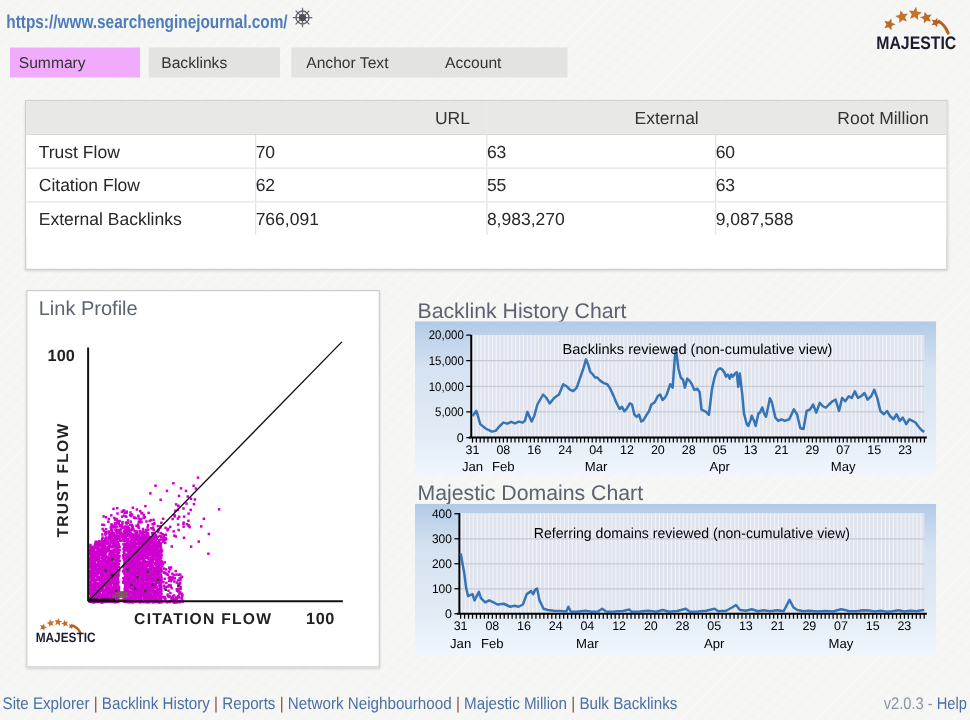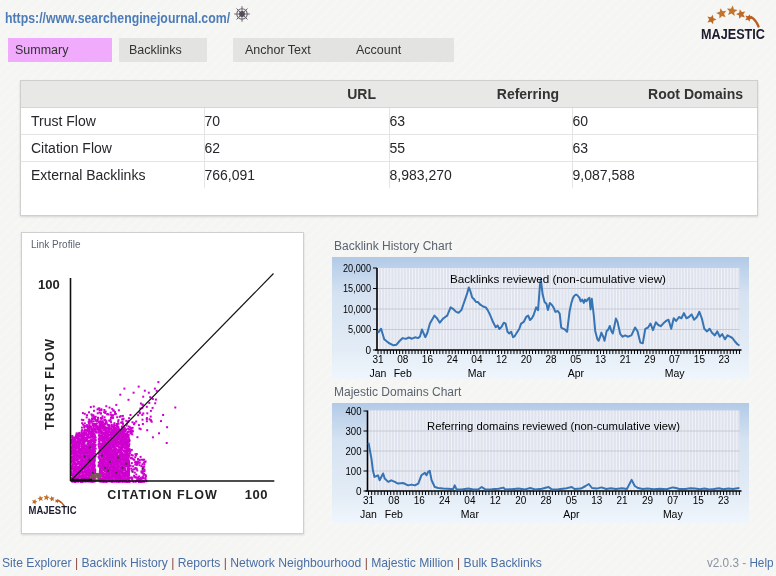--- a/index.html
+++ b/index.html
@@ -7,25 +7,25 @@
    repeating-linear-gradient(135deg, rgba(255,255,255,.20) 0 2px, rgba(0,0,0,0) 2px 7px),
    #f5f5f3; }
 .abs { position:absolute; }
 .url { left:5px; top:9px; font-size:15px; font-weight:bold; color:#4d7cb8;
   transform:scaleX(0.82); transform-origin:0 0; white-space:nowrap; }
 .tab { position:absolute; top:38px; height:24px; background:#e3e3e2; color:#333;
   font-size:12.5px; line-height:24px; padding-left:7px; }
 .tab.on { background:#f0abfc; }
 .panel { position:absolute; background:#fff; border:1px solid #cfcfcd; box-shadow:0 1px 2px rgba(0,0,0,.14); }
 table.m { border-collapse:collapse; width:736px; table-layout:fixed; font-size:14px; color:#26262b; }
-table.m th { background:#e8e8e7; font-weight:bold; color:#333; height:26px; text-align:right; padding-right:13px; border-bottom:1px solid #d6d6d4;}
+table.m th { background:#e8e8e7; font-weight:normal; color:#333; height:26px; text-align:right; padding-right:13px; border-bottom:1px solid #d6d6d4;}
 table.m td { height:27px; border-top:1px solid #e4e4e2; background:#fff; }
 table.m td.lbl { padding-left:10px; }
 table.m td.num { text-align:left; padding-right:8px; border-left:1px solid #e4e4e2; }
-.ct { position:absolute; font-size:12px; color:#5a636f; }
+.ct { position:absolute; font-size:17px; color:#5a636f; }
 .flinks { position:absolute; left:2px; top:555px; font-size:13.5px; color:#8a4a42;
   transform:scaleX(0.9); transform-origin:0 0; white-space:nowrap; }
 .flinks a { color:#4a6fa5; text-decoration:none; }
 .fver { position:absolute; right:2px; top:555px; font-size:13.5px; color:#8893a3;
   transform:scaleX(0.87); transform-origin:100% 0; white-space:nowrap; }
 .fver a { color:#4a6fa5; text-decoration:none; }
 </style></head>
 <body>
 <div class="abs url">https://www.searchenginejournal.com/</div>
 <div class="abs" style="left:233px; top:5px;">
@@ -45,38 +45,38 @@
 <polygon points="52.53,8.21 54.63,11.24 58.30,10.84 56.07,13.78 57.58,17.15 54.09,15.93 51.36,18.41 51.44,14.72 48.24,12.88 51.77,11.82" fill="#c4732a"></polygon>
 <polygon points="64.84,5.46 65.81,9.17 69.52,10.08 66.30,12.15 66.58,15.97 63.62,13.55 60.07,14.99 61.46,11.42 58.99,8.49 62.81,8.71" fill="#c4732a"></polygon>
 <polygon points="71.76,9.36 73.85,12.06 77.23,11.53 75.30,14.35 76.85,17.39 73.57,16.43 71.15,18.85 71.06,15.43 68.01,13.88 71.23,12.73" fill="#bd6a26"></polygon>
 <polygon points="81.87,14.24 82.03,16.97 84.50,18.14 81.95,19.13 81.60,21.85 79.87,19.73 77.18,20.23 78.66,17.93 77.35,15.53 79.99,16.23" fill="#b95f20"></polygon>
 <path d="M83 17 Q88 20 90.5 26.5" stroke="#b95f20" stroke-width="2.4" fill="none" stroke-linecap="round"></path>
 <text x="33" y="39" font-size="14.5" font-weight="bold" fill="#1c1c2e" font-family="Liberation Sans, sans-serif" textLength="64" lengthAdjust="spacingAndGlyphs">MAJESTIC</text>
 </svg>
   </div>
 
 <div class="tab on" style="left:8px; width:104px;">Summary</div>
-<div class="tab" style="left:119px; width:88px; padding-left:10px;">Backlinks</div>
+<div class="tab" style="left:119px; width:105px; padding-left:10px;">Backlinks</div>
 <div class="tab" style="left:233px; width:120px; padding-left:12px;">Anchor Text</div>
 <div class="tab" style="left:349px; width:105px; ">Account</div>
 
 <div class="panel" style="left:20px; top:80px; width:738px; height:136px;">
 <table class="m">
 <colgroup>
         <col style="width:183px">
         <col style="width:185px">
         <col style="width:183px">
         <col style="width:185px">
       </colgroup>
 <tbody>
         <tr>
           <th style="background:#e8e8e7"></th>
           <th>URL</th>
-          <th>Referring</th>
-          <th style="padding-right:14px">Root Domains</th>
+          <th>External</th>
+          <th style="padding-right:14px">Root Million</th>
         </tr>
 <tr>
           <td class="lbl">Trust Flow</td>
           <td class="num">70</td>
           <td class="num">63</td>
           <td class="num n3">60</td>
         </tr>
         <tr>
           <td class="lbl">Citation Flow</td>
           <td class="num">62</td>
@@ -87,21 +87,21 @@
           <td class="lbl">External Backlinks</td>
           <td class="num">766,091</td>
           <td class="num">8,983,270</td>
           <td class="num n3">9,087,588</td>
         </tr>
 </tbody>
     </table>
 </div>
 
 <div class="panel" style="left:21px; top:232px; width:283px; height:302px;">
-<div style="position:absolute; left:9px; top:6px; font-size:10px; color:#5a636f;">Link Profile</div>
+<div style="position:absolute; left:9px; top:6px; font-size:16px; color:#5a636f;">Link Profile</div>
 <div style="position:absolute; left:0; top:0;">
       <svg width="283" height="302" style="display:block" font-family="Liberation Sans, sans-serif">
 <g>
           <rect x="49.0" y="247.4" width="2" height="2" fill="#cf00cf"></rect>
           <rect x="49.2" y="244.9" width="2" height="2" fill="#cf00cf"></rect>
           <rect x="48.5" y="244.1" width="2" height="2" fill="#cf00cf"></rect>
           <rect x="48.8" y="241.1" width="2" height="2" fill="#cf00cf"></rect>
           <rect x="48.9" y="240.1" width="2" height="2" fill="#cf00cf"></rect>
           <rect x="48.6" y="238.8" width="2" height="2" fill="#cf00cf"></rect>
           <rect x="48.8" y="237.4" width="2" height="2" fill="#cf00cf"></rect>

